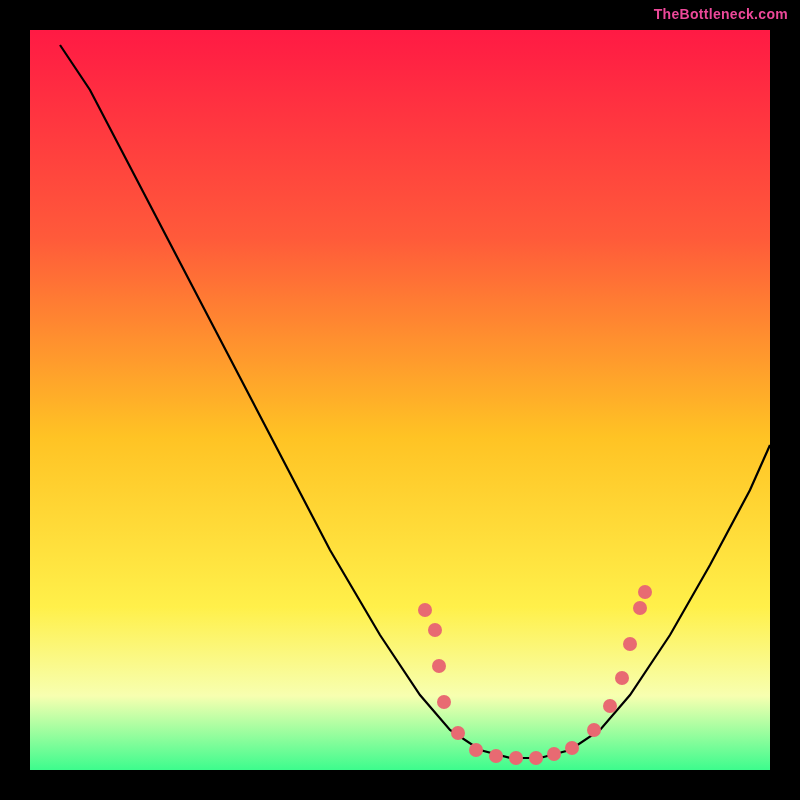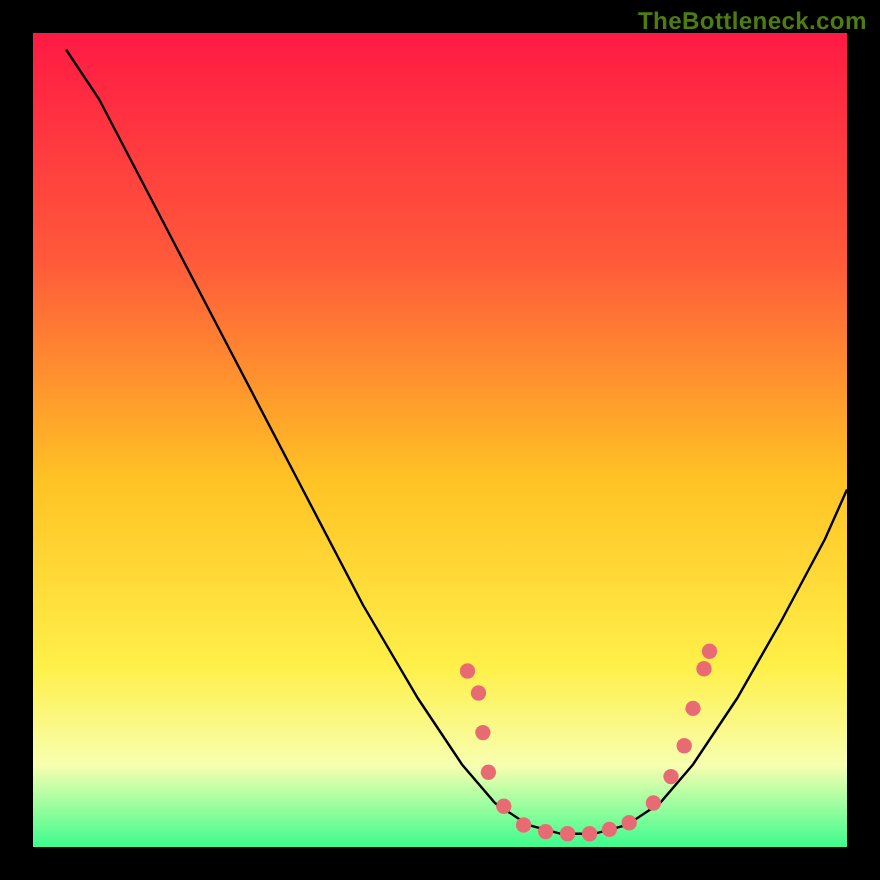--- a/index.html
+++ b/index.html
@@ -24,22 +24,22 @@
     position: absolute;
     left: 0;
     top: 0;
     width: 100%;
     height: 100%;
   }
   .watermark {
     position: absolute;
     top: 6px;
     right: 12px;
-    color: #4d7c0f;
-    font-size: 22px;
+    color: #ec4899;
+    font-size: 14px;
     font-weight: bold;
     letter-spacing: 0.3px;
   }
   svg.curve {
     position: absolute;
     left: 0;
     top: 0;
     width: 100%;
     height: 100%;
   }

